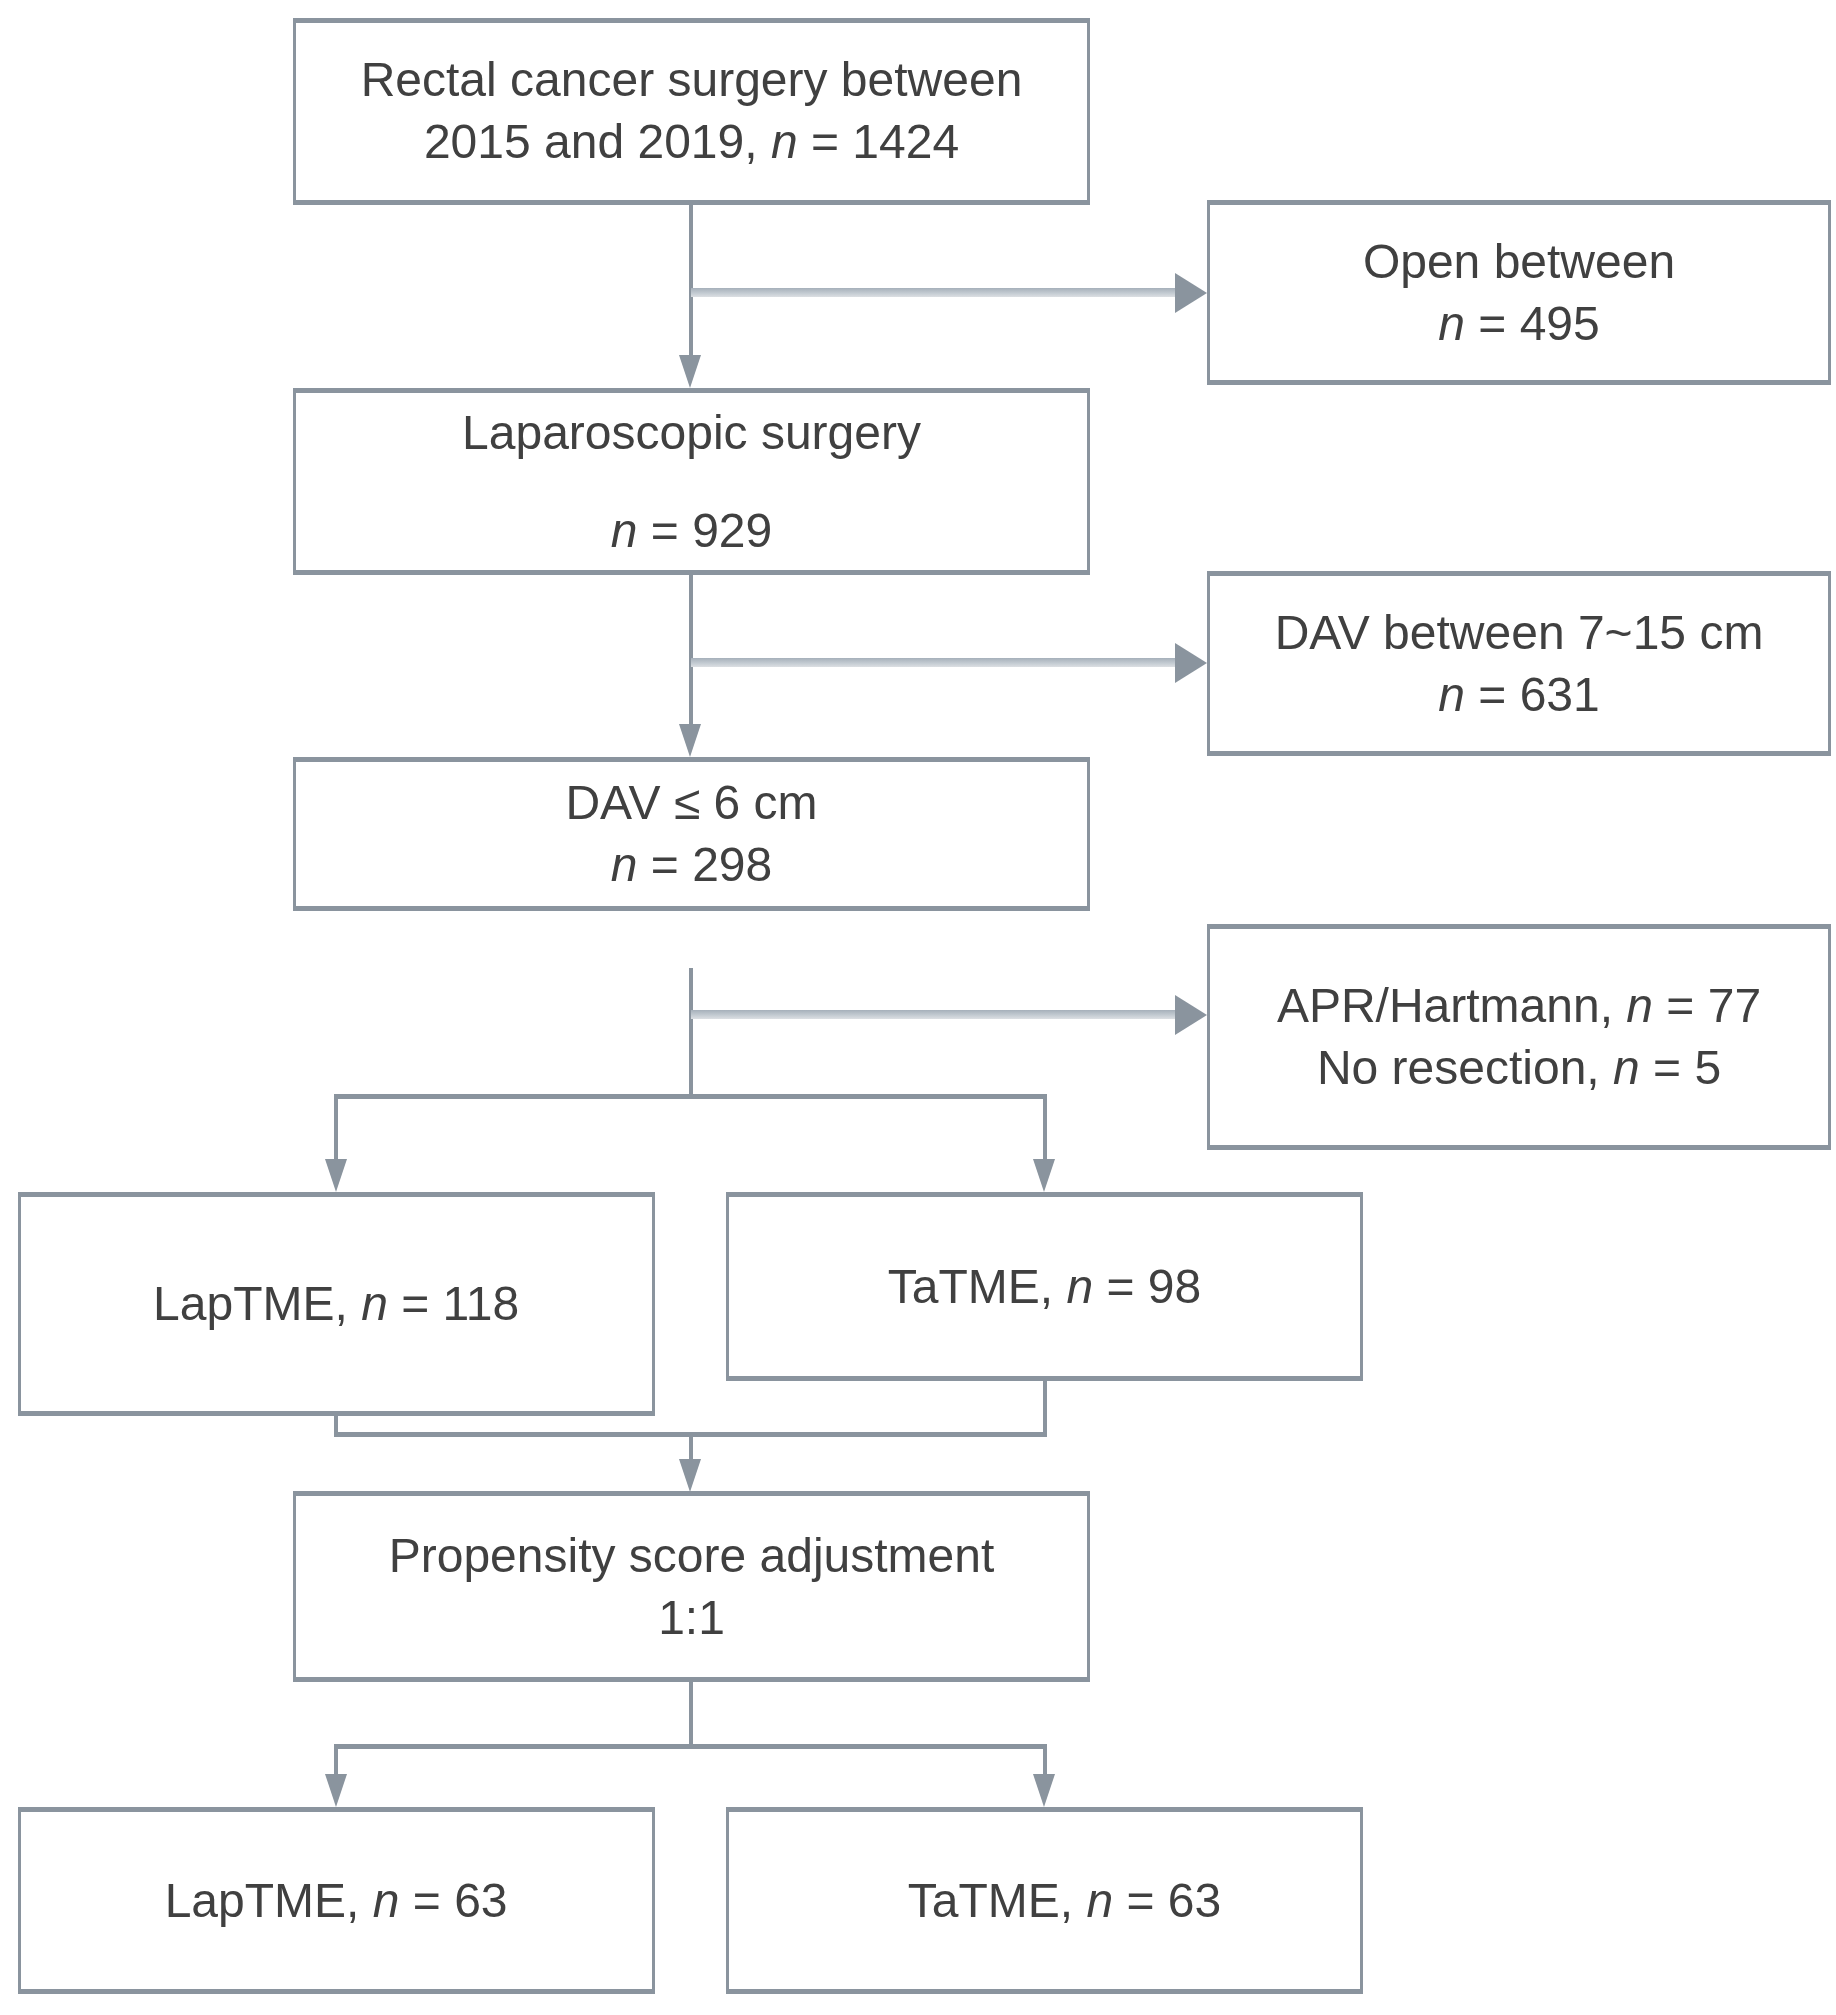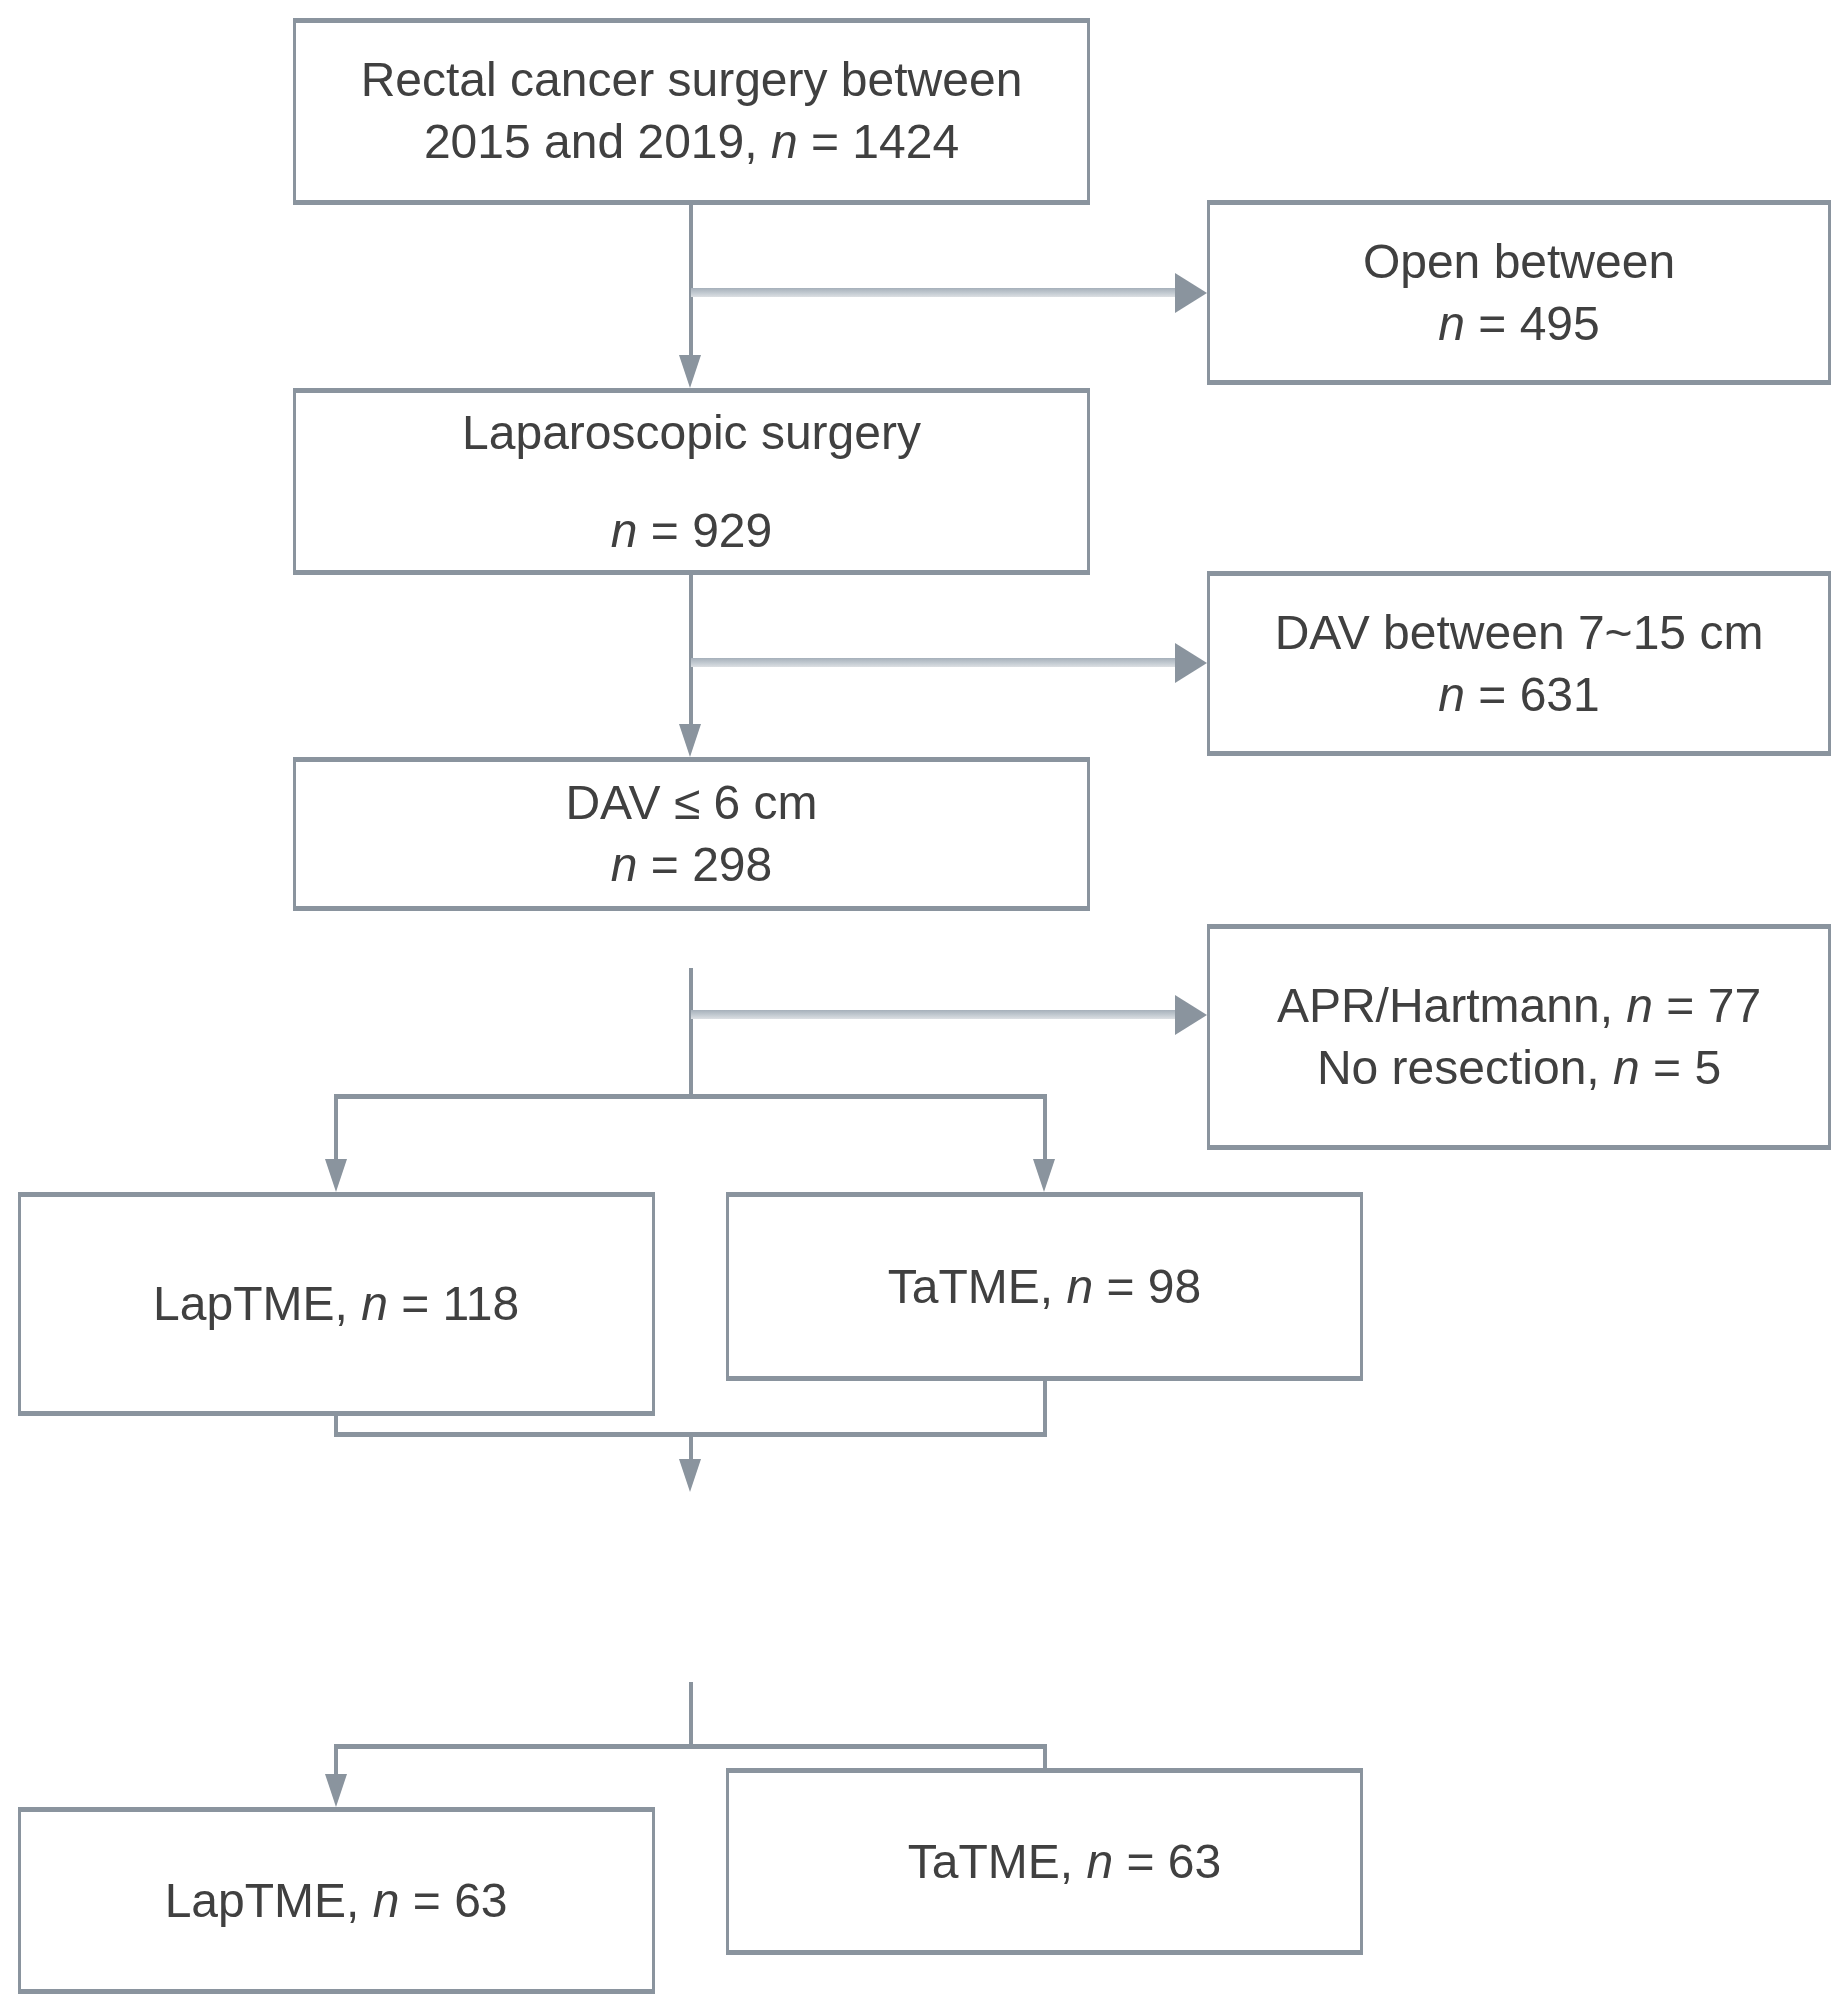--- a/index.html
+++ b/index.html
@@ -146,23 +146,27 @@
   </div>
 
   <div class="box" style="left:17.6px; top:1192px; width:637px; height:224px;justify-content:center;">
     <span class="box-line">LapTME, <i>n</i> = 118</span>
   </div>
 
   <div class="box" style="left:726px; top:1192px; width:637px; height:189px;">
     <span class="box-line">TaTME, <i>n</i> = 98</span>
   </div>
 
+  <div class="box" style="left:293px; top:1491px; width:797px; height:191px;">
+    <span class="box-line">Propensity score adjustment</span>
+    <span class="box-line">1:1</span>
+  </div>
 
   <div class="box" style="left:17.6px; top:1807px; width:637px; height:187px;">
     <span class="box-line">LapTME, <i>n</i> = 63</span>
   </div>
 
-  <div class="box" style="left:726px; top:1768px; width:637px; height:187px;padding-left:40px;">
+  <div class="box" style="left:726px; top:1807px; width:637px; height:187px;padding-left:40px;">
     <span class="box-line">TaTME, <i>n</i> = 63</span>
   </div>
 
 </div>
 
 
 </body></html>

